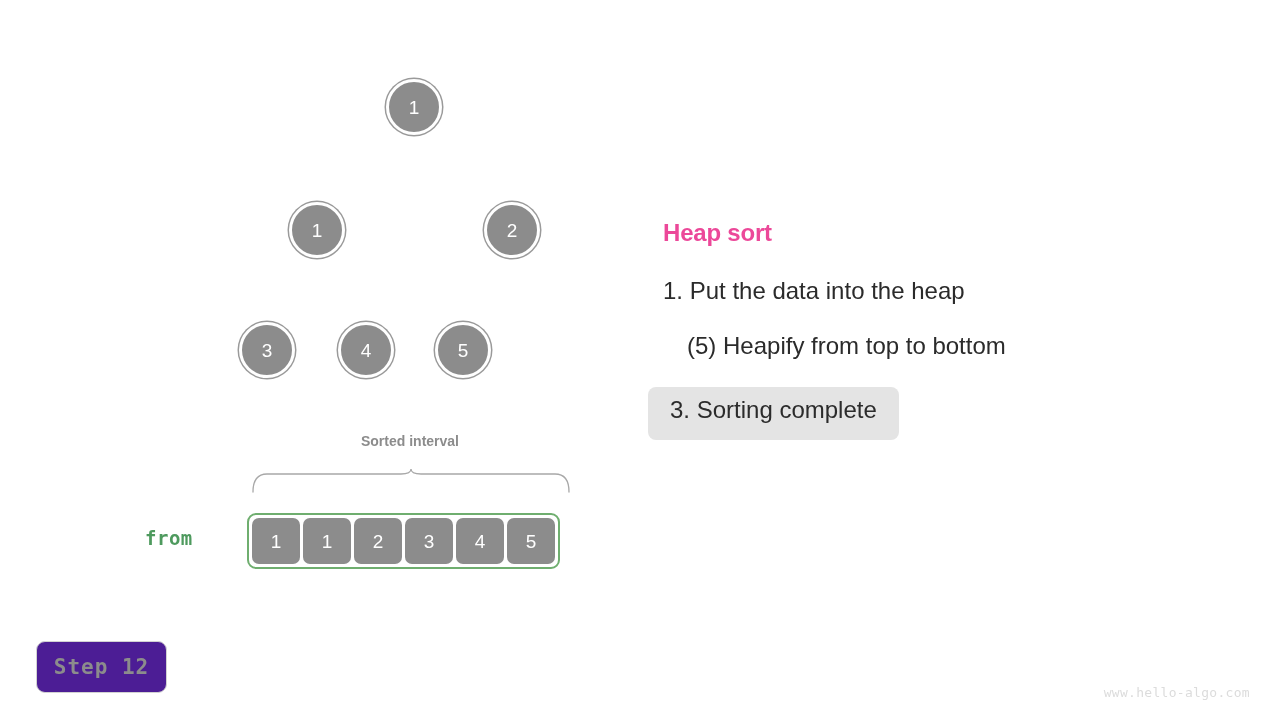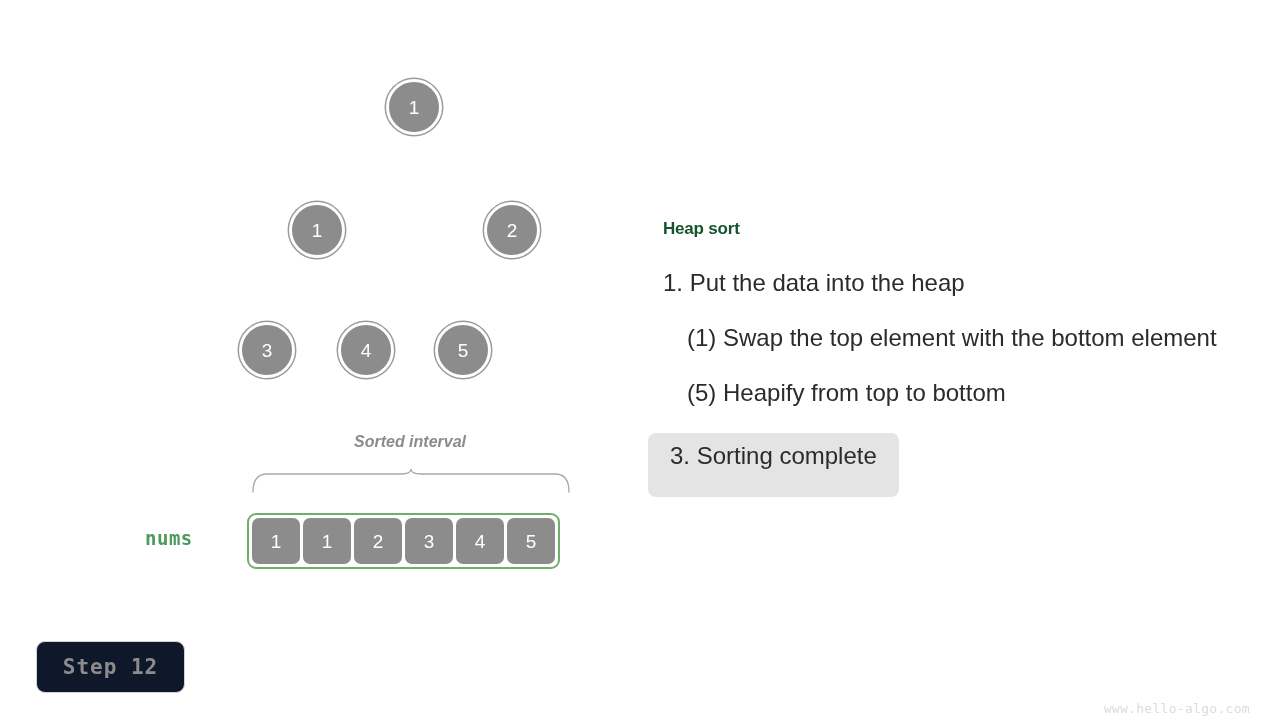--- a/index.html
+++ b/index.html
@@ -42,24 +42,23 @@
     line-height: 1;
   }
 
   
   #sorted-interval-label {
     position: absolute;
     left: 253px;
     top: 433px;
     width: 314px;
     text-align: center;
-    font-size: 16px;
+    font-size: 14px;
     font-weight: bold;
     color: #8c8c8c;
-    font-style: italic;
   }
   #sorted-interval-brace {
     position: absolute;
     left: 251px;
     top: 468px;
     width: 320px;
     height: 26px;
   }
 
   
@@ -98,71 +97,71 @@
   }
 
   
   #info-panel {
     position: absolute;
     left: 663px;
     top: 219px;
     width: 580px;
   }
   #panel-title {
-    font-size: 17px;
-    font-weight: bold;
-    color: #14532d;
+    font-size: 24px;
+    font-weight: bold;
+    color: #ec4899;
     margin: 0 0 30px 0;
     letter-spacing: -0.2px;
   }
   .step-line {
     font-size: 24px;
     color: #2b2b2b;
     margin-bottom: 26px;
     line-height: 1.2;
     white-space: nowrap;
   }
   .step-line.indented {
     margin-left: 24px;
   }
   .step-line.highlighted {
     display: inline-block;
     background: #e4e4e4;
     border-radius: 8px;
-    padding: 9px 22px 26px 22px;
+    padding: 9px 22px 16px 22px;
     margin-left: -15px;
     margin-bottom: 0;
   }
 
   
   #step-badge {
     position: absolute;
     left: 36px;
     top: 641px;
-    width: 149px;
+    width: 131px;
     height: 52px;
     border: 1.5px solid #d2d2d2;
     border-radius: 9px;
-    background: #0f172a;
+    background: #4c1d95;
     display: flex;
     align-items: center;
     justify-content: center;
     font-family: "DejaVu Sans Mono", "Liberation Mono", monospace;
     font-size: 21px;
     font-weight: bold;
     color: #8c8c8c;
     letter-spacing: 1px;
     box-sizing: border-box;
   }
 
   
   #watermark {
     position: absolute;
     right: 30px;
-    bottom: 4px;
+    bottom: 20px;
     font-family: "DejaVu Sans Mono", "Liberation Mono", monospace;
     font-size: 13px;
     color: #dcdcdc;
     letter-spacing: 0.3px;
   }
 </style>
 </head>
 <body>
 
 <div id="heap-tree">
@@ -173,41 +172,38 @@
   <div class="heap-node" style="left: 338px; top: 322px;">4</div>
   <div class="heap-node" style="left: 435px; top: 322px;">5</div>
 </div>
 
 <div id="sorted-interval-label">Sorted interval</div>
 
 <svg id="sorted-interval-brace" viewBox="0 0 320 26">
   <path d="M 2 24 Q 2 6 16 6 L 150 6 Q 160 6 160 1 Q 160 6 170 6 L 304 6 Q 318 6 318 24" fill="none" stroke="#a8a8a8" stroke-width="1.3" stroke-linecap="round"></path>
 </svg>
 
-<div id="nums-label">nums</div>
+<div id="nums-label">from</div>
 
 <div id="nums-array">
   <div class="array-cell">1</div>
   <div class="array-cell">1</div>
   <div class="array-cell">2</div>
   <div class="array-cell">3</div>
   <div class="array-cell">4</div>
   <div class="array-cell">5</div>
 </div>
 
 <div id="info-panel">
   <div id="panel-title">Heap sort</div>
   <div id="steps-list">
       <div>
         <div class="step-line">1. Put the data into the heap</div>
       </div>
       <div>
-        <div class="step-line indented">(1) Swap the top element with the bottom element</div>
-      </div>
-      <div>
         <div class="step-line indented">(5) Heapify from top to bottom</div>
       </div>
       <div><div class="step-line highlighted">3. Sorting complete</div></div>
     </div>
 </div>
 
 <div id="step-badge">Step 12</div>
 
 <div id="watermark">www.hello-algo.com</div>
 

